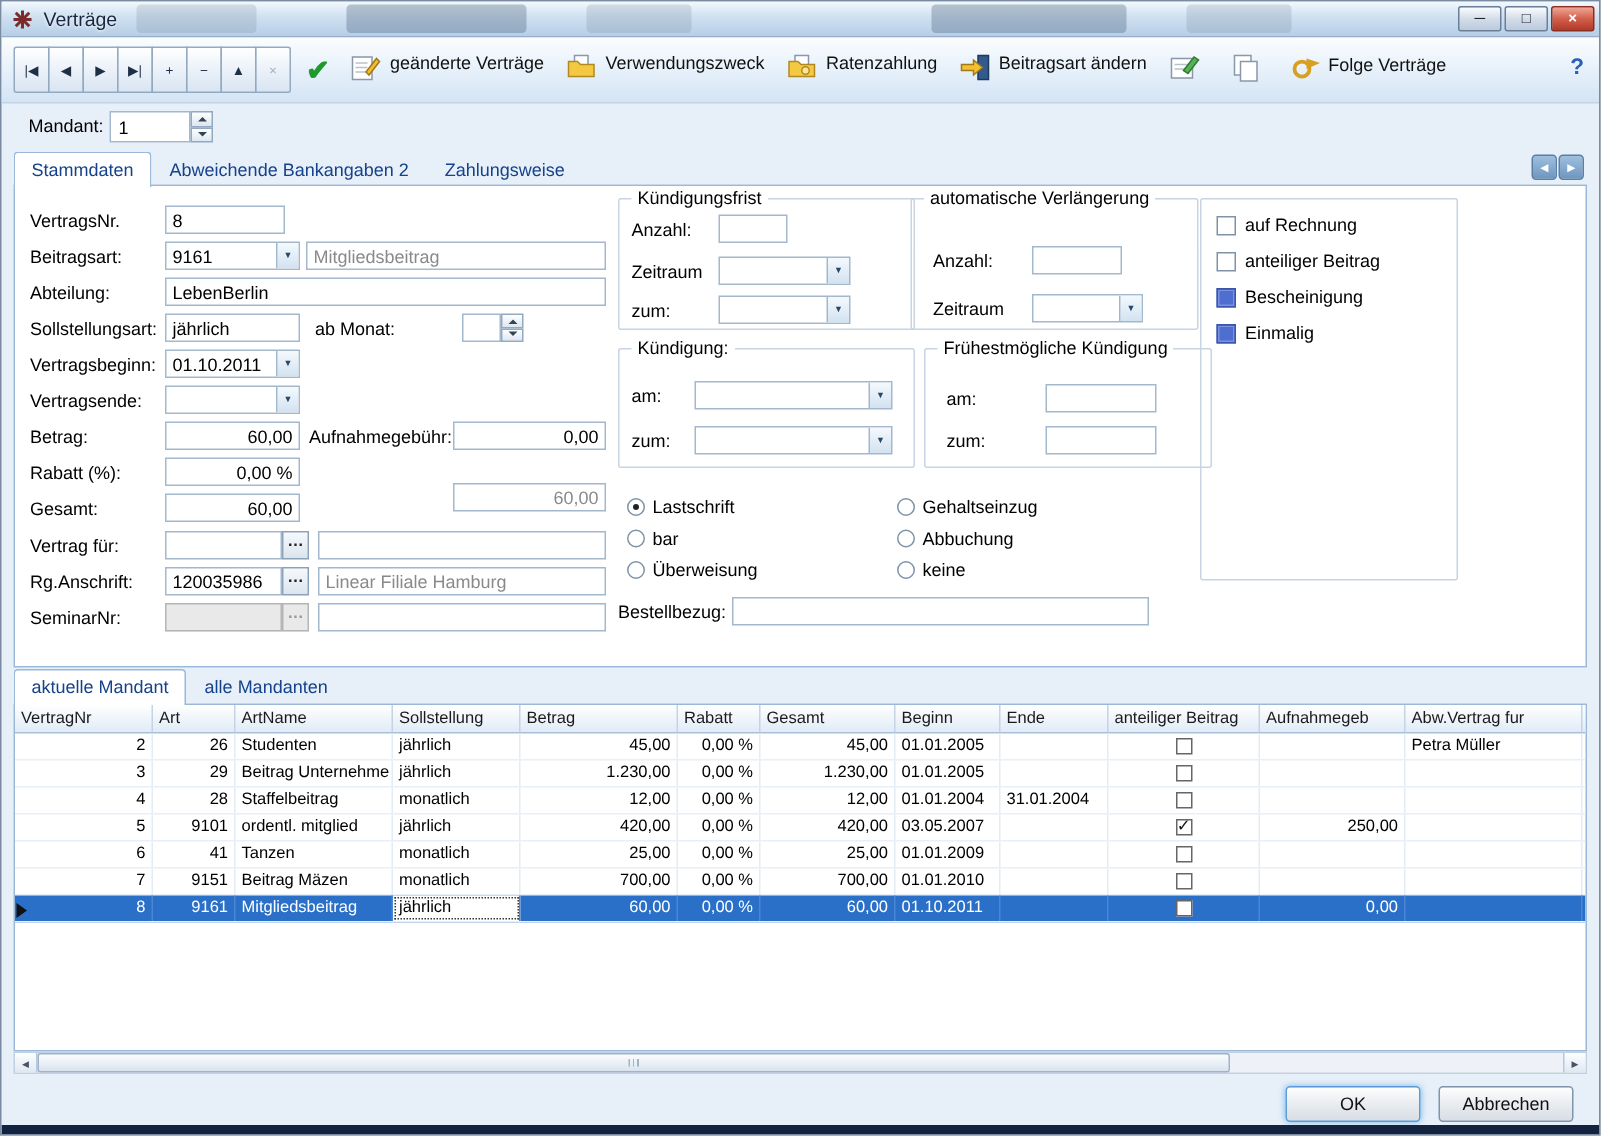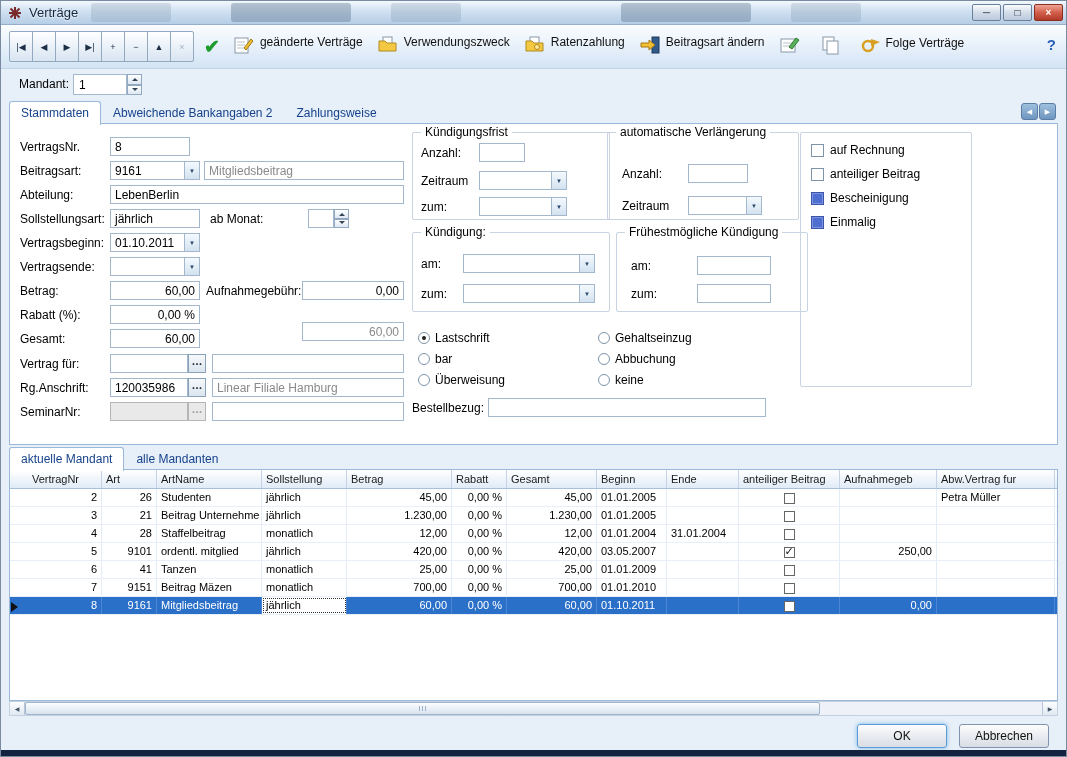--- a/index.html
+++ b/index.html
@@ -68,21 +68,21 @@
   .grp-title{position:absolute;left:8px;top:-8px;background:#fff;padding:0 4px;font-size:12px;color:#000;white-space:nowrap}
 
   .radio{position:absolute;display:flex;align-items:center;gap:5px;font-size:12px;white-space:nowrap}
   .radio i{position:relative;width:12px;height:12px;border-radius:50%;border:1px solid #7e93a8;background:#fff}
   .radio.on i::after{content:"";position:absolute;left:3px;top:3px;width:4px;height:4px;border-radius:50%;background:#222}
   .check{position:absolute;display:flex;align-items:center;gap:6px;font-size:12px;white-space:nowrap}
   .check i{width:13px;height:13px;border:1px solid #7e93a8;background:#fff}
   .check.on i{background:#4f6fd0;border-color:#3a54a8;box-shadow:inset 0 0 0 1px #7a92e0}
 
   
-  .gridtabs{position:absolute;left:8px;top:445px;width:1049px;height:24px;display:flex;align-items:center}
+  .gridtabs{position:absolute;left:8px;top:445px;width:1049px;height:24px;display:flex;align-items:flex-start}
   .grid{position:absolute;left:8px;top:468px;width:1049px;height:232px;background:#fff;border:1px solid #9ab8d8;overflow:hidden;z-index:2}
   .grid-header{display:flex;height:19px;background:linear-gradient(#ffffff,#e0ebf7);border-bottom:1px solid #a8c0d8}
   .gh{font-size:11px;padding:3px 4px 0;border-right:1px solid #c4d4e4;color:#1a1a1a;white-space:nowrap;overflow:hidden;flex:0 0 auto}
   .gr{display:flex;height:18px;border-bottom:1px solid #e8eff8}
   .gc{font-size:11px;padding:2px 4px;border-right:1px solid #e4ecf6;white-space:nowrap;overflow:hidden;flex:0 0 auto}
   .a-right{text-align:right}.a-center{text-align:center}
   .gr.sel{background:#2a6fc8;color:#fff}
   .gr.sel .gc{border-right-color:#4a86d4}
   .gc.editing{background:#fff;color:#000;outline:1px dotted #333;outline-offset:-2px}
   .gcb{display:inline-block;width:11px;height:11px;border:1px solid #666;background:#fff;position:relative;vertical-align:middle}
@@ -361,21 +361,21 @@
     </div>
   </div>
 
   <div class="gridtabs">
     <div class="tab active">aktuelle Mandant</div>
     <div class="tab">alle Mandanten</div>
   </div>
 
   <div class="grid">
     <div class="grid-header" id="grid-header">
-        <div class="gh" style="width: 92px; text-align: center;">VertragNr</div>
+        <div class="gh" style="width: 92px;">VertragNr</div>
         <div class="gh" style="width: 55px;">Art</div>
         <div class="gh" style="width: 105px;">ArtName</div>
         <div class="gh" style="width: 85px;">Sollstellung</div>
         <div class="gh" style="width: 105px;">Betrag</div>
         <div class="gh" style="width: 55px;">Rabatt</div>
         <div class="gh" style="width: 90px;">Gesamt</div>
         <div class="gh" style="width: 70px;">Beginn</div>
         <div class="gh" style="width: 72px;">Ende</div>
         <div class="gh" style="width: 101px;">anteiliger Beitrag</div>
         <div class="gh" style="width: 97px;">Aufnahmegeb</div>
@@ -391,21 +391,21 @@
           <div class="gc a-right" style="width: 55px;">0,00 %</div>
           <div class="gc a-right" style="width: 90px;">45,00</div>
           <div class="gc a-left" style="width: 70px;">01.01.2005</div>
           <div class="gc a-left" style="width: 72px;"></div>
           <div class="gc a-center" style="width: 101px;"><span class="gcb"></span></div>
           <div class="gc a-right" style="width: 97px;"></div>
           <div class="gc a-left" style="width: 118px;">Petra Müller</div>
         </div>
         <div class="gr">
           <div class="gc a-right" style="width: 92px;">3</div>
-          <div class="gc a-right" style="width: 55px;">21</div>
+          <div class="gc a-right" style="width: 55px;">29</div>
           <div class="gc a-left" style="width: 105px;">Beitrag Unternehme</div>
           <div class="gc a-left" style="width: 85px;">jährlich</div>
           <div class="gc a-right" style="width: 105px;">1.230,00</div>
           <div class="gc a-right" style="width: 55px;">0,00 %</div>
           <div class="gc a-right" style="width: 90px;">1.230,00</div>
           <div class="gc a-left" style="width: 70px;">01.01.2005</div>
           <div class="gc a-left" style="width: 72px;"></div>
           <div class="gc a-center" style="width: 101px;"><span class="gcb"></span></div>
           <div class="gc a-right" style="width: 97px;"></div>
           <div class="gc a-left" style="width: 118px;"></div>

